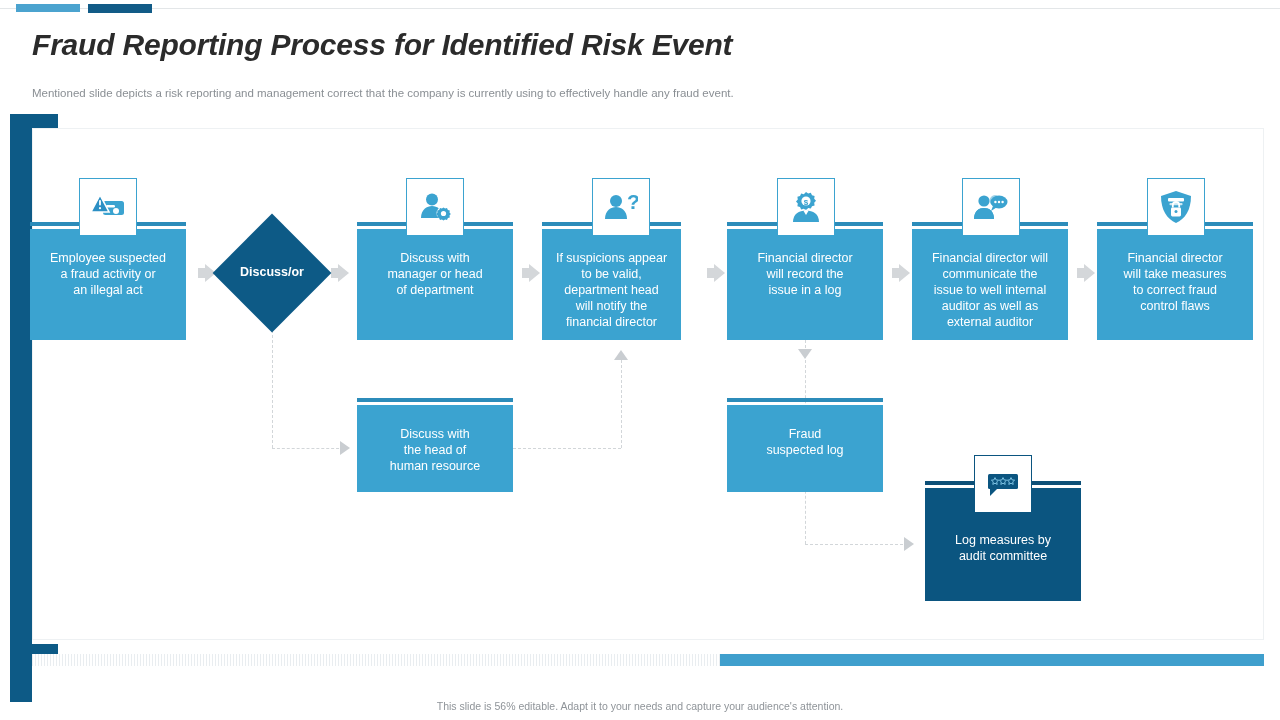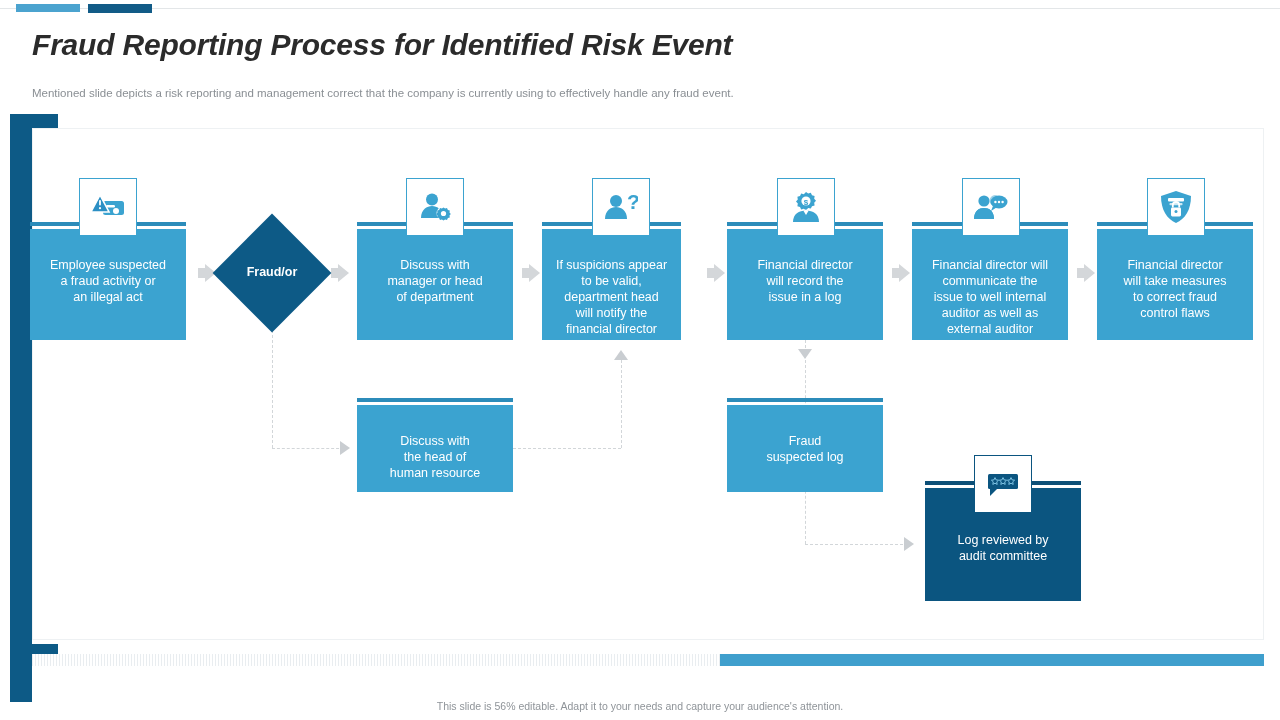--- a/index.html
+++ b/index.html
@@ -134,21 +134,21 @@
   .node .label {
     color: #ffffff;
     font-size: 12.5px;
     line-height: 16px;
     text-align: center;
     padding: 0 8px;
     white-space: pre-line;
   }
   .node .label.top-align {
     align-self: flex-start;
-    margin-top: 28px;
+    margin-top: 21px;
   }
 
   
   .icon-badge {
     position: absolute;
     width: 58px; height: 58px;
     background: #ffffff;
     border: 1px solid #3ba3d0;
     border-top: 1px solid #3ba3d0;
     box-sizing: border-box;
@@ -278,21 +278,21 @@
 <div class="node" style="left:30px; top:222px; width:156px; height:118px;">
   <div class="cap"></div>
   <div class="body">
     <div class="label top-align">Employee suspected
 a fraud activity or
 an illegal act</div>
   </div>
 </div>
 
 <div class="diamond" style="left:230px; top:231px;"></div>
-<div class="diamond-label" style="left:230px; top:265px; width:84px;">Fraud/or</div>
+<div class="diamond-label" style="left:230px; top:265px; width:84px;">Discuss/or</div>
 
 <div class="icon-badge" style="left:406px; top:178px;">
   <span>
     <svg width="34" height="30" viewBox="0 0 34 30">
       <circle cx="14" cy="7.5" r="6" fill="#3ba3d0"></circle>
       <path d="M3 26 C3 17.5 9 14 14 14 C19 14 25 17.5 25 26 Z" fill="#3ba3d0"></path>
       <circle cx="25.5" cy="21.5" r="7" fill="#ffffff"></circle>
       <path d="M25.5 15.5 l1.6 1.1 1.9-.5.9 1.8 1.9.6-.3 2 1.3 1.5-1.3 1.5.3 2-1.9.6-.9 1.8-1.9-.5-1.6 1.1-1.6-1.1-1.9.5-.9-1.8-1.9-.6.3-2-1.3-1.5 1.3-1.5-.3-2 1.9-.6.9-1.8 1.9.5z" fill="#3ba3d0"></path>
       <circle cx="25.5" cy="21.5" r="2.6" fill="#ffffff"></circle>
     </svg>
@@ -419,20 +419,20 @@
       <path d="M4 18 L4 26 L12 18 Z" fill="#0b5580"></path>
       <path d="M9 7.6 l1.1 2.3 2.5.3-1.9 1.7.5 2.5-2.2-1.2-2.2 1.2.5-2.5-1.9-1.7 2.5-.3z" fill="none" stroke="#7fc4e4" stroke-width="1"></path>
       <path d="M17 7.6 l1.1 2.3 2.5.3-1.9 1.7.5 2.5-2.2-1.2-2.2 1.2.5-2.5-1.9-1.7 2.5-.3z" fill="none" stroke="#7fc4e4" stroke-width="1"></path>
       <path d="M25 7.6 l1.1 2.3 2.5.3-1.9 1.7.5 2.5-2.2-1.2-2.2 1.2.5-2.5-1.9-1.7 2.5-.3z" fill="none" stroke="#7fc4e4" stroke-width="1"></path>
     </svg>
   </span>
 </div>
 <div class="node dark" style="left:925px; top:481px; width:156px; height:120px;">
   <div class="cap"></div>
   <div class="body">
-    <div class="label top-align" style="margin-top:44px;">Log reviewed by
+    <div class="label top-align" style="margin-top:44px;">Log measures by
 audit committee</div>
   </div>
 </div>
 
 <div class="footer-hatch"></div>
 <div class="footer-bar"></div>
 <div class="footer-note">This slide is 56% editable. Adapt it to your needs and capture your audience's attention.</div>
 
 </body></html>

